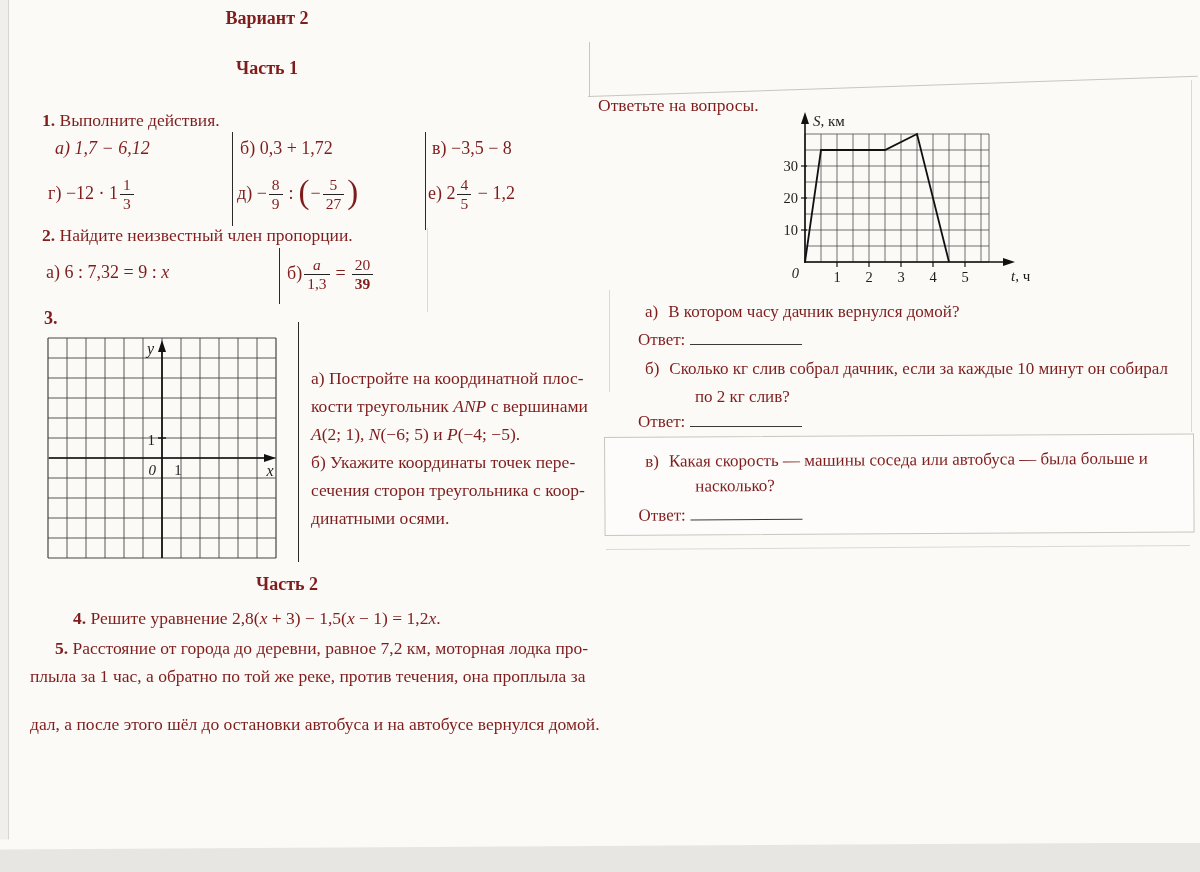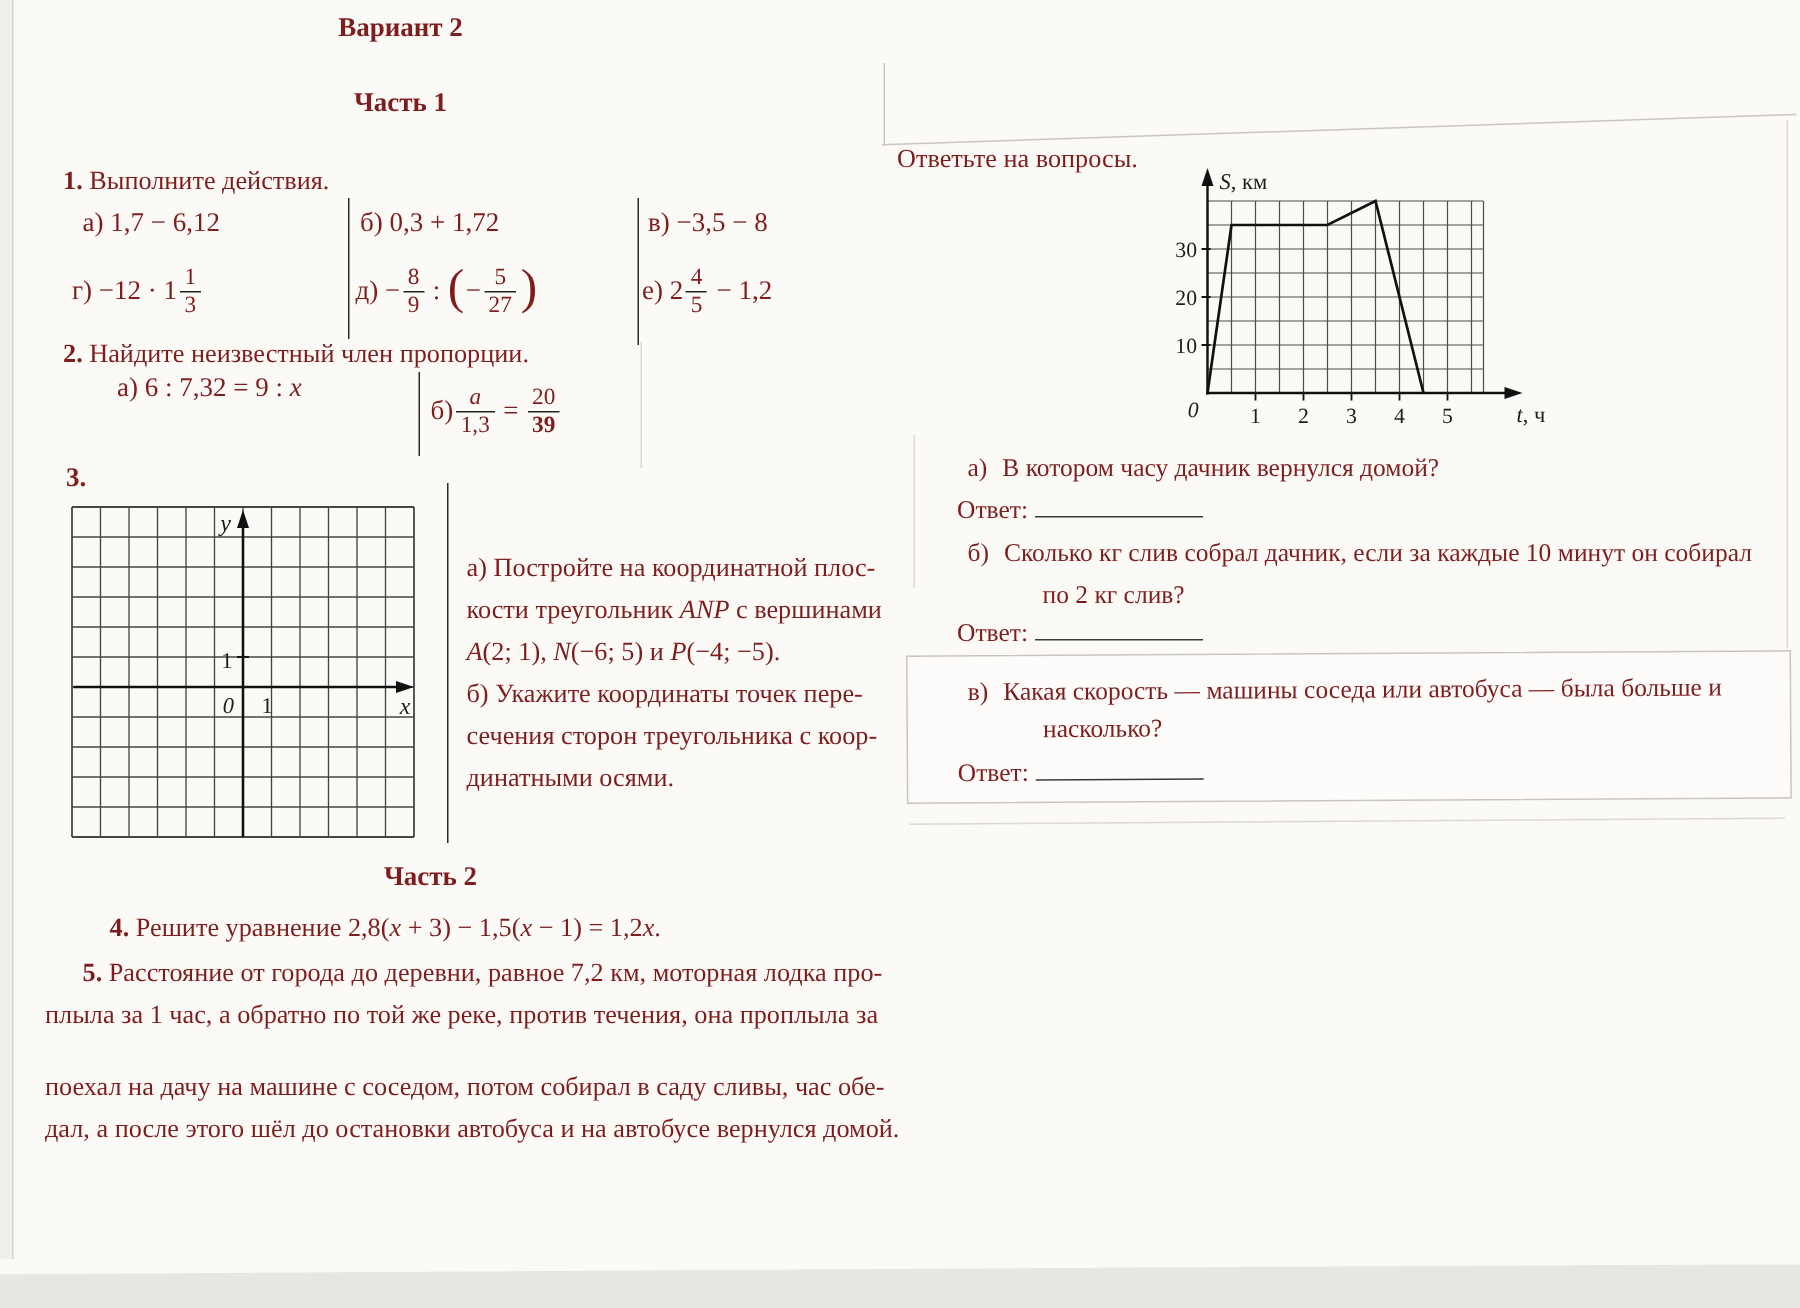--- a/index.html
+++ b/index.html
@@ -42,32 +42,32 @@
   <div class="edge" style="left:589px;top:42px;width:1px;height:55px;"></div>
   <div class="edge-soft" style="left:609px;top:290px;width:1px;height:102px;"></div>
   <div class="edge-soft" style="left:1191px;top:80px;width:1px;height:352px;"></div>
   <div class="edge-soft" style="left:427px;top:228px;width:1px;height:84px;"></div>
   <div class="edge-soft" style="left:606px;top:549px;width:584px;height:1px;transform:rotate(-0.4deg);transform-origin:left top;"></div>
 
   <div class="abs center-title" style="left:0;top:8px;width:534px;">Вариант 2</div>
   <div class="abs center-title" style="left:0;top:58px;width:534px;">Часть 1</div>
 
   <div class="abs line" style="left:42px;top:110px;"><span class="bd">1.</span><span> Выполните действия.</span></div>
-  <div class="abs expr" style="left:55px;top:138px;">а) 1,7 − 6,12</div>
+  <div class="abs expr" style="left:55px;top:138px;font-style:italic;">а) 1,7 − 6,12</div>
   <div class="abs expr" style="left:240px;top:138px;">б) 0,3 + 1,72</div>
   <div class="abs expr" style="left:432px;top:138px;">в) −3,5 − 8</div>
   <div class="vline" style="left:232px;top:132px;height:94px;"></div>
   <div class="vline" style="left:425px;top:132px;height:98px;"></div>
 
   <div class="abs expr" style="left:48px;top:178px;"><span>г) −12 · 1</span><span class="frac"><span class="num">1</span><span class="den">3</span></span></div>
   <div class="abs expr" style="left:237px;top:178px;"><span>д) −</span><span class="frac"><span class="num">8</span><span class="den">9</span></span><span class="op">:</span><span class="paren">(</span><span>−</span><span class="frac"><span class="num">5</span><span class="den">27</span></span><span class="paren">)</span></div>
   <div class="abs expr" style="left:428px;top:178px;"><span>е) 2</span><span class="frac"><span class="num">4</span><span class="den">5</span></span> <span>− 1,2</span></div>
 
   <div class="abs line" style="left:42px;top:225px;"><span class="bd">2.</span><span> Найдите неизвестный член пропорции.</span></div>
-  <div class="abs expr" style="left:46px;top:248px;margin-left:32px;"><span>а) 6 : 7,32 = 9 : </span><span class="it">x</span></div>
+  <div class="abs expr" style="left:46px;top:262px;"><span>а) 6 : 7,32 = 9 : </span><span class="it">x</span></div>
   <div class="vline" style="left:279px;top:248px;height:56px;"></div>
   <div class="abs expr" style="left:287px;top:258px;"><span>б)</span><span class="frac"><span class="num it">a</span><span class="den">1,3</span></span><span class="op">=</span><span class="frac"><span class="num">20</span><span class="den bd">39</span></span></div>
 
   <div class="abs line bd" style="left:44px;top:308px;font-size:18px;">3.</div>
   <svg id="coord-grid" class="abs" style="left:46px;top:336px;" width="234" height="226" viewBox="0 0 234 226">
       <g>
         <line x1="2" y1="2" x2="2" y2="222" stroke="#454545" stroke-width="1.2"></line>
         <line x1="21" y1="2" x2="21" y2="222" stroke="#454545" stroke-width="0.9"></line>
         <line x1="40" y1="2" x2="40" y2="222" stroke="#454545" stroke-width="0.9"></line>
         <line x1="59" y1="2" x2="59" y2="222" stroke="#454545" stroke-width="0.9"></line>
@@ -114,21 +114,20 @@
     <div class="line"><span>динатными осями.</span></div>
   </div>
 
   <div class="abs center-title" style="left:20px;top:574px;width:534px;">Часть 2</div>
   <div class="abs line" style="left:73px;top:608px;"><span class="bd">4.</span><span> Решите уравнение 2,8(</span><span class="it">x</span><span> + 3) − 1,5(</span><span class="it">x</span><span> − 1) = 1,2</span><span class="it">x</span><span>.</span></div>
   <div class="abs" style="left:30px;top:638px;">
     <div class="line" style="margin-left:25px;margin-bottom:7px;"><span class="bd">5.</span><span> Расстояние от города до деревни, равное 7,2 км, моторная лодка про-</span></div>
     <div class="line" style="margin-bottom:7px;"><span>плыла за 1 час, а обратно по той же реке, против течения, она проплыла за</span></div>
   </div>
   <div class="abs" style="left:30px;top:714px;">
-    <div class="line" style="margin-bottom:7px;"><span>поехал на дачу на машине с соседом, потом собирал в саду сливы, час обе-</span></div>
     <div class="line"><span>дал, а после этого шёл до остановки автобуса и на автобусе вернулся домой.</span></div>
   </div>
 
   <div class="abs rtext" style="left:598px;top:95px;font-size:17.5px;">Ответьте на вопросы.</div>
 
   <svg id="motion-graph" class="abs" style="left:773px;top:110px;" width="260" height="182" viewBox="0 0 260 182">
       <g>
         <line x1="32" y1="24" x2="32" y2="152" stroke="#4d4d4d" stroke-width="0.8"></line>
         <line x1="48" y1="24" x2="48" y2="152" stroke="#4d4d4d" stroke-width="0.8"></line>
         <line x1="64" y1="24" x2="64" y2="152" stroke="#4d4d4d" stroke-width="0.8"></line>

